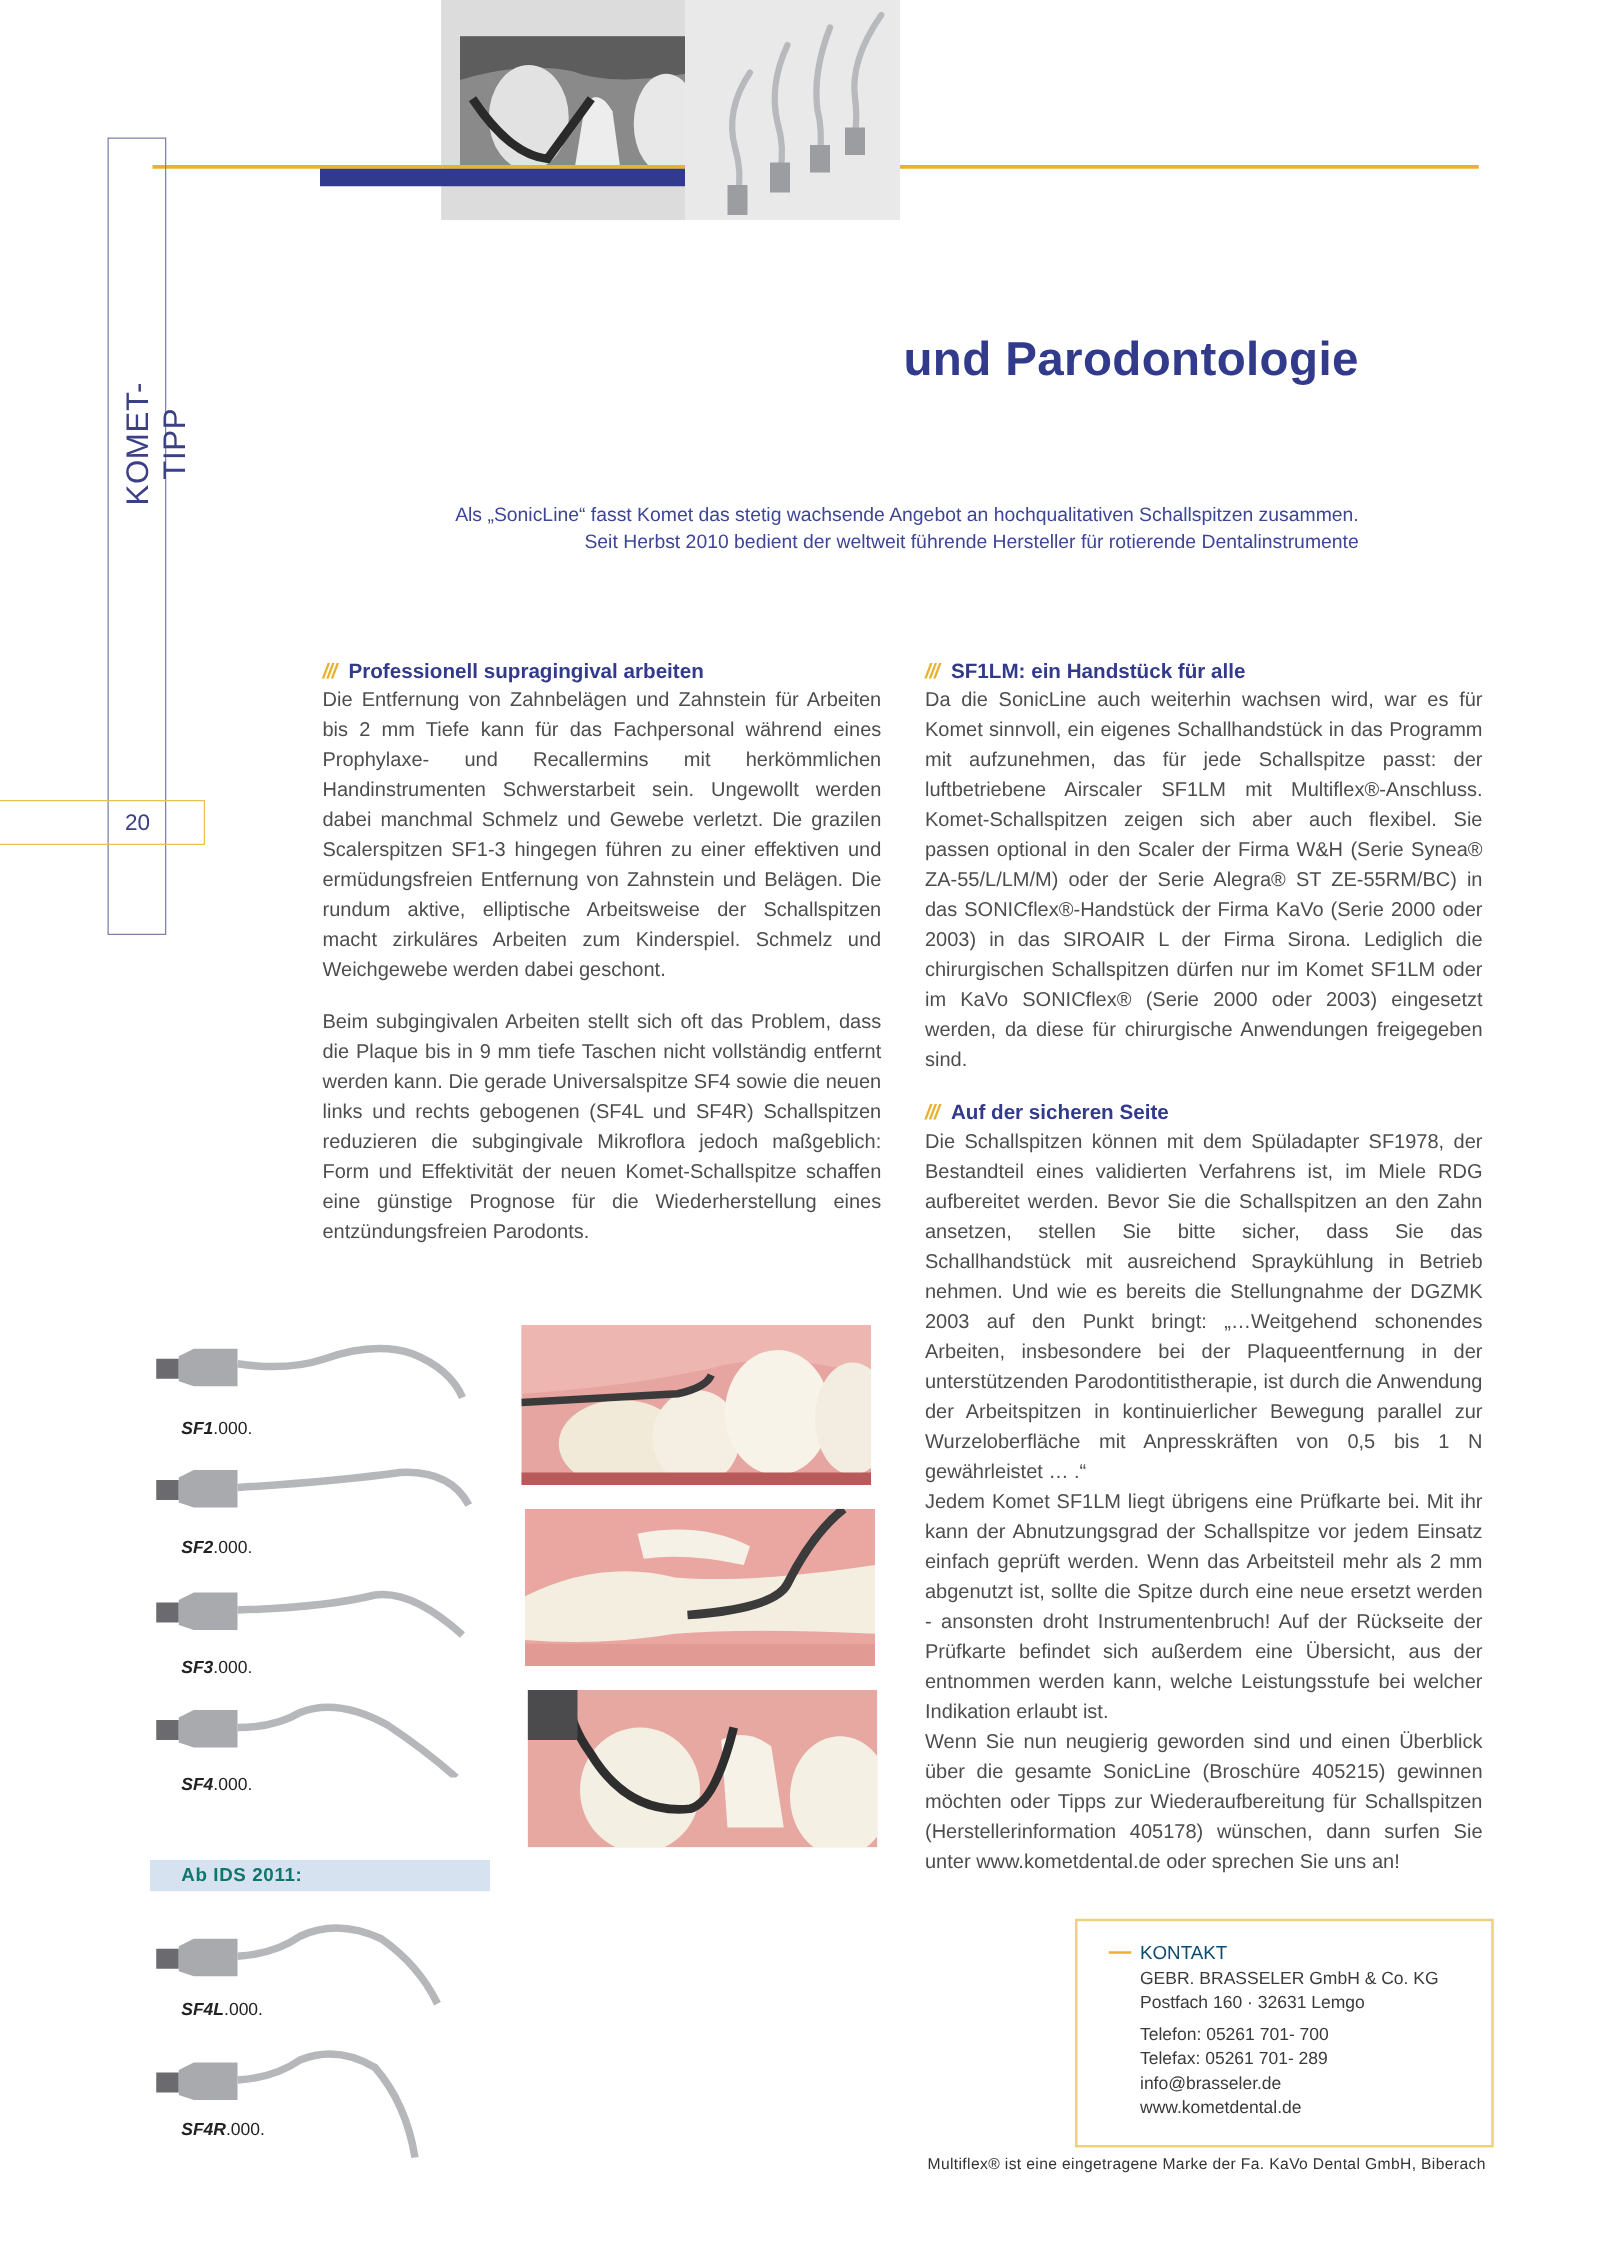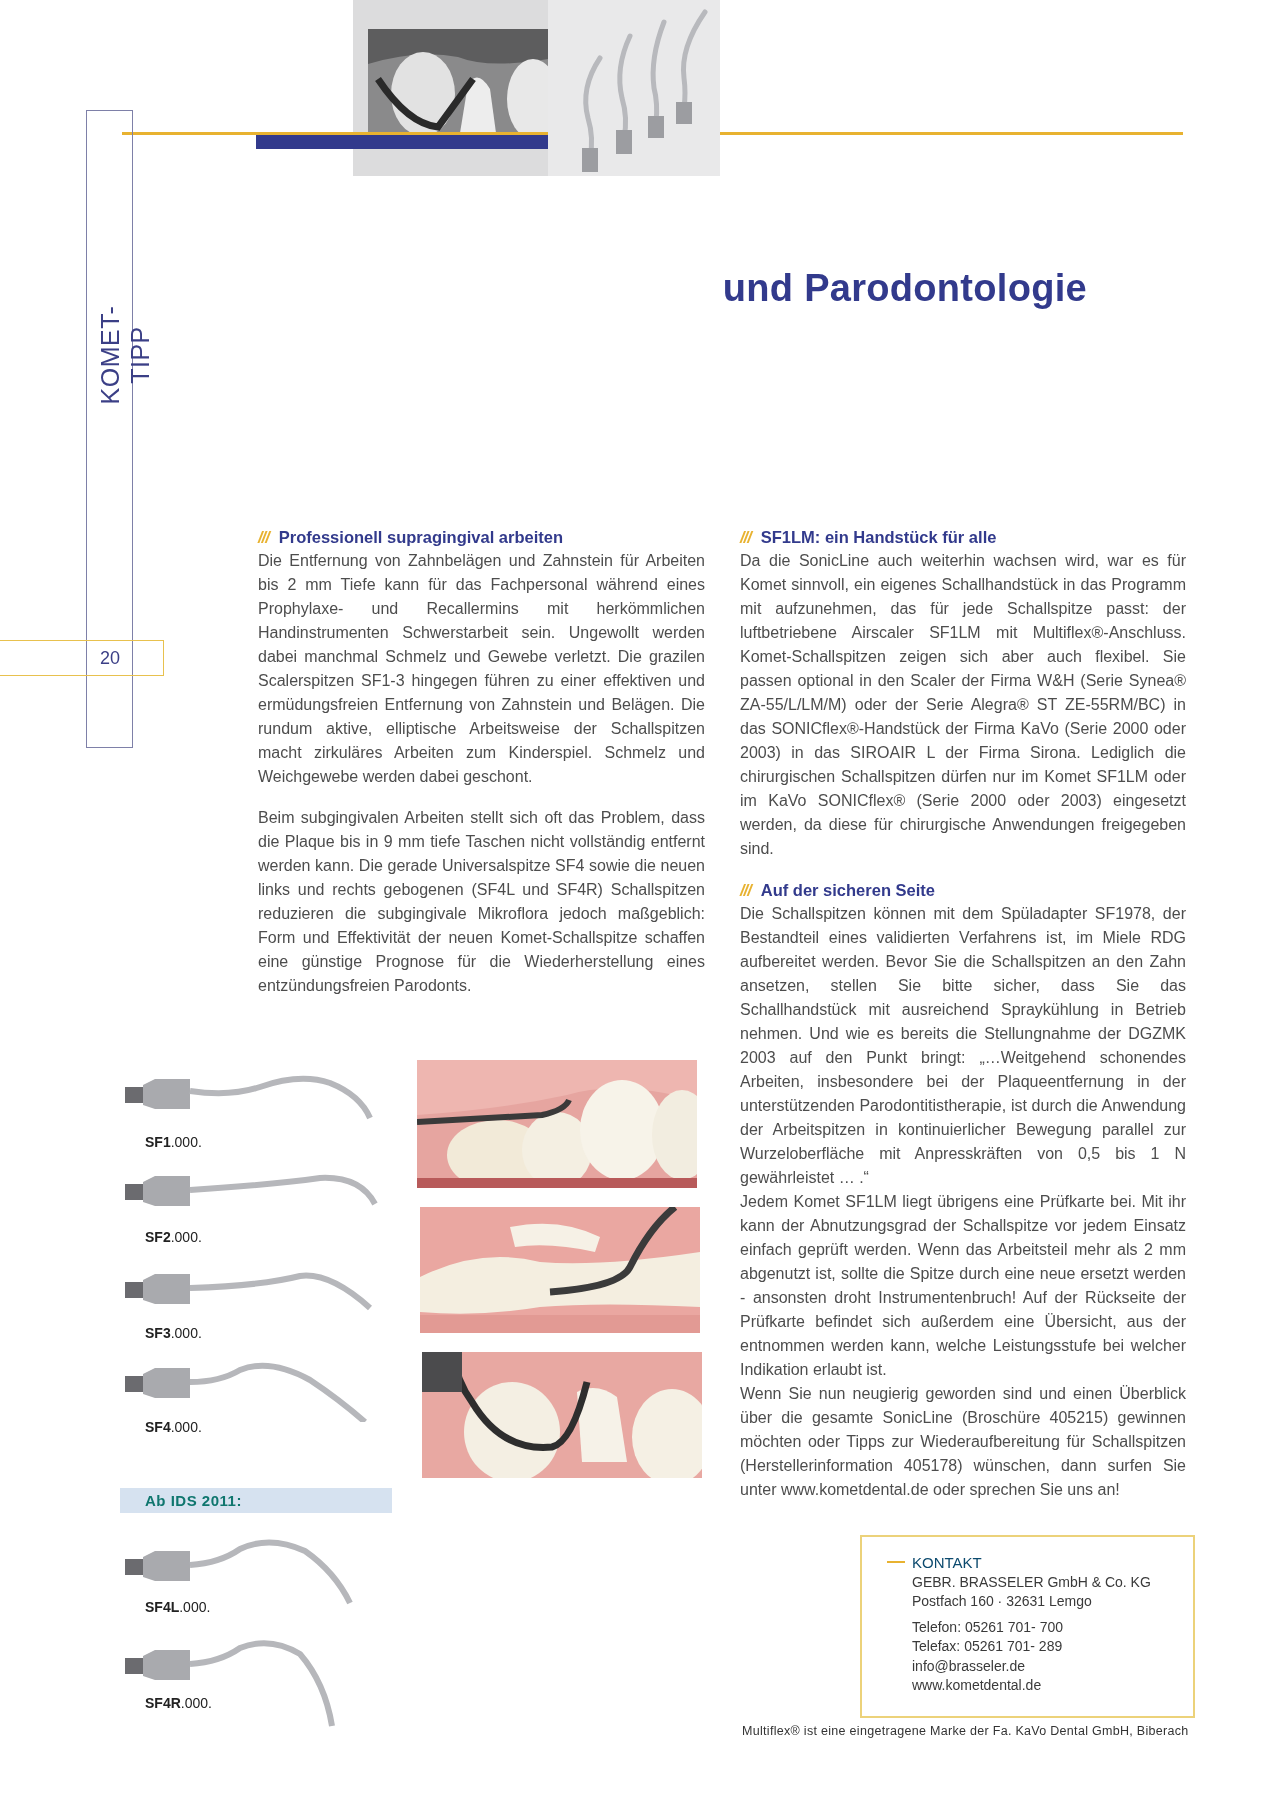--- a/index.html
+++ b/index.html
@@ -44,21 +44,21 @@
   .sec-h .slashes { color:#e8b230; font-style:italic; margin-right:10px; letter-spacing:-1px; }
   .sec p { margin:0; }
   .sec p + p { margin-top:0; }
 
   
   .photo { overflow:hidden; }
 
   
   .inst { left:120px; width:270px; }
   .inst-label { left:145px; font-size:14px; color:#222; }
-  .inst-label b { font-weight:bold; }
+  .inst-label b { font-weight:bold;font-style:italic; }
   .ids-box { left:120px; top:1488px; width:272px; height:25px; background:#d6e2f0; }
   .ids-label { left:145px; top:1488px; height:25px; line-height:25px; font-weight:bold; font-size:15px; color:#0f766e; letter-spacing:0.5px; }
 
   
   .contact-box { left:860px; top:1535px; width:335px; height:183px; border:2px solid #ecd27a; box-sizing:border-box; }
   .contact-dash { left:887px; top:1561px; width:18px; height:2px; background:#e8b230; }
   .contact { left:912px; top:1553px; font-size:14px; line-height:19.5px; color:#3a3a3a; }
   .contact .kh { color:#0c4a6e; font-weight:normal; font-size:15px; }
   .contact .gap { height:6px; }
   .footer-note { left:742px; top:1724px; font-size:12.5px; color:#333; letter-spacing:0.3px; }
@@ -101,20 +101,22 @@
 
 <div class="abs side-box"></div>
 <div class="abs side-label">KOMET-TIPP</div>
 <div class="abs page-box"></div>
 <div class="abs page-num">20</div>
 
 <div class="abs title">
   <div>und Parodontologie</div>
 </div>
 <div class="abs intro">
+  <div>Als „SonicLine“ fasst Komet das stetig wachsende Angebot an hochqualitativen Schallspitzen zusammen.</div>
+  <div>Seit Herbst 2010 bedient der weltweit führende Hersteller für rotierende Dentalinstrumente</div>
 </div>
 
 <div class="abs col col-left">
   <div class="sec">
     <div class="sec-h">
       <span class="slashes">///</span><span>Professionell supragingival arbeiten</span>
     </div>
     <p>Die Entfernung von Zahnbelägen und Zahnstein für Arbeiten bis 2 mm Tiefe kann für das Fachpersonal während eines Prophylaxe- und Recallermins mit herkömmlichen Handinstrumenten Schwerstarbeit sein. Ungewollt werden dabei manchmal Schmelz und Gewebe verletzt. Die grazilen Scalerspitzen SF1-3 hingegen führen zu einer effektiven und ermüdungsfreien Entfernung von Zahnstein und Belägen. Die rundum aktive, elliptische Arbeitsweise der Schallspitzen macht zirkuläres Arbeiten zum Kinderspiel. Schmelz und Weichgewebe werden dabei geschont.</p>
   </div>
   <div class="sec">

